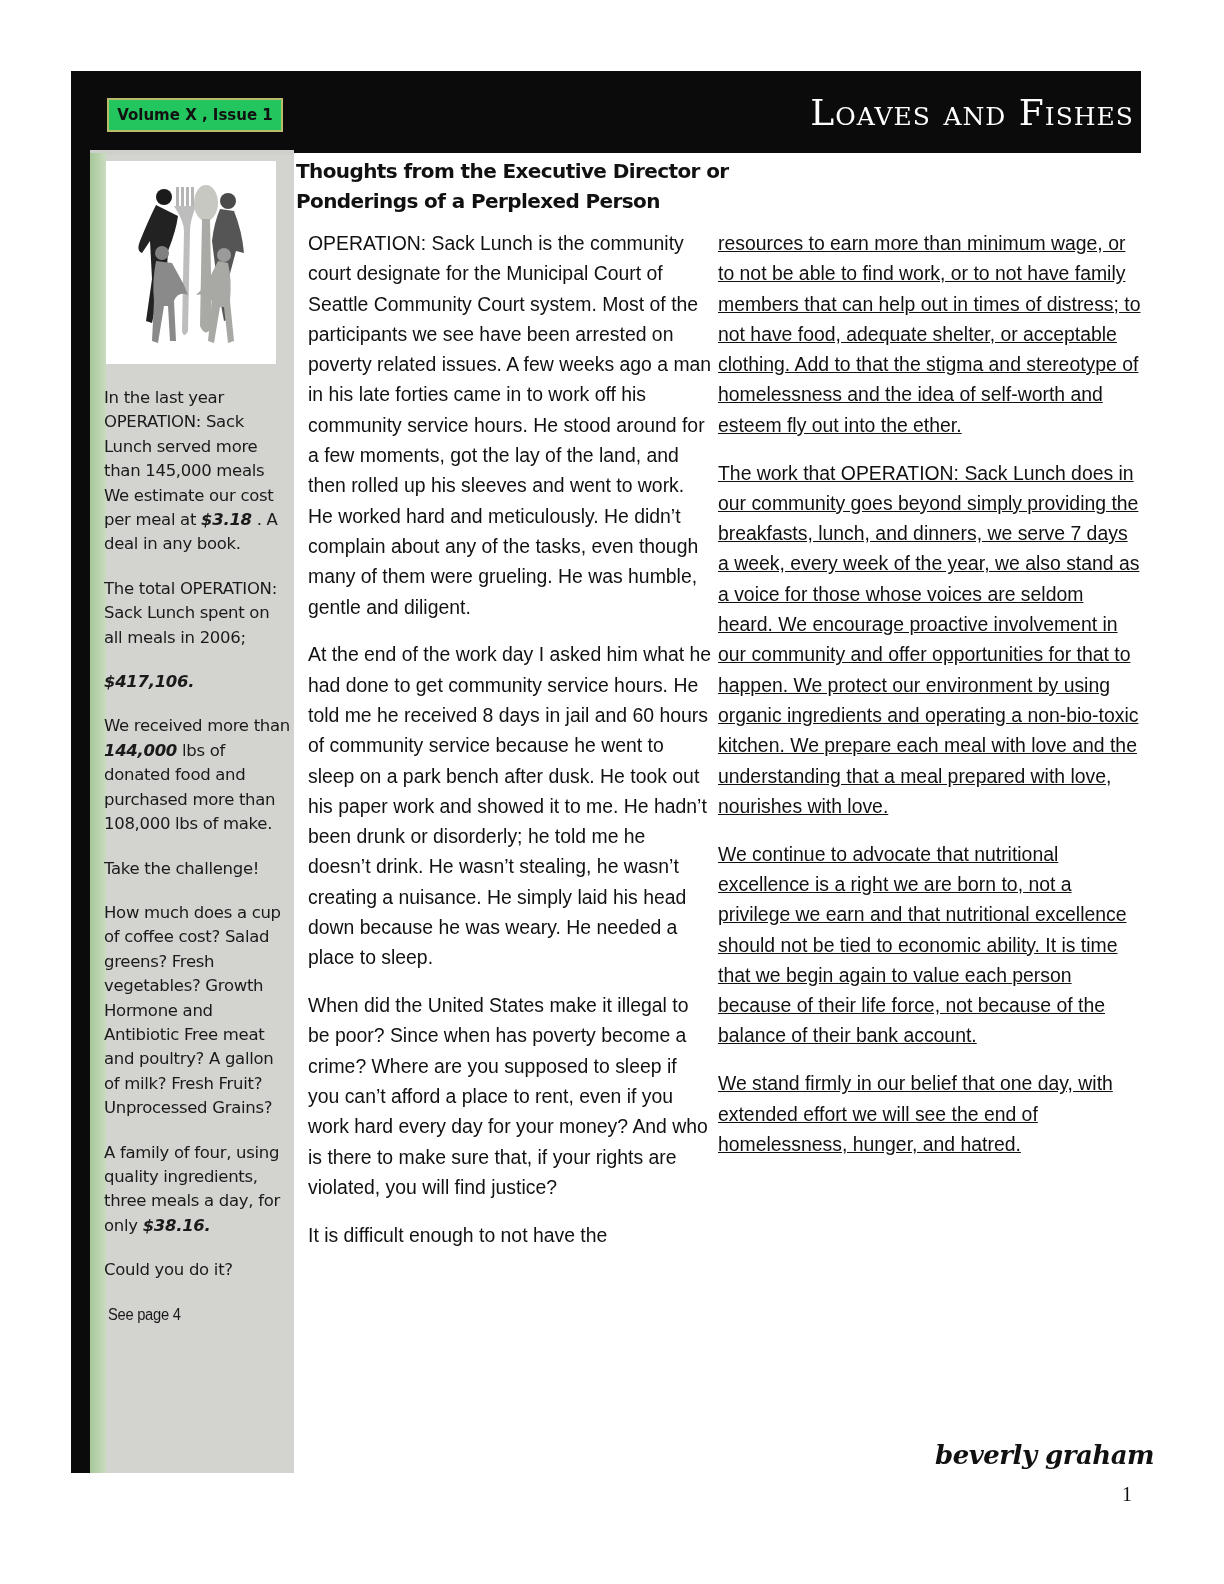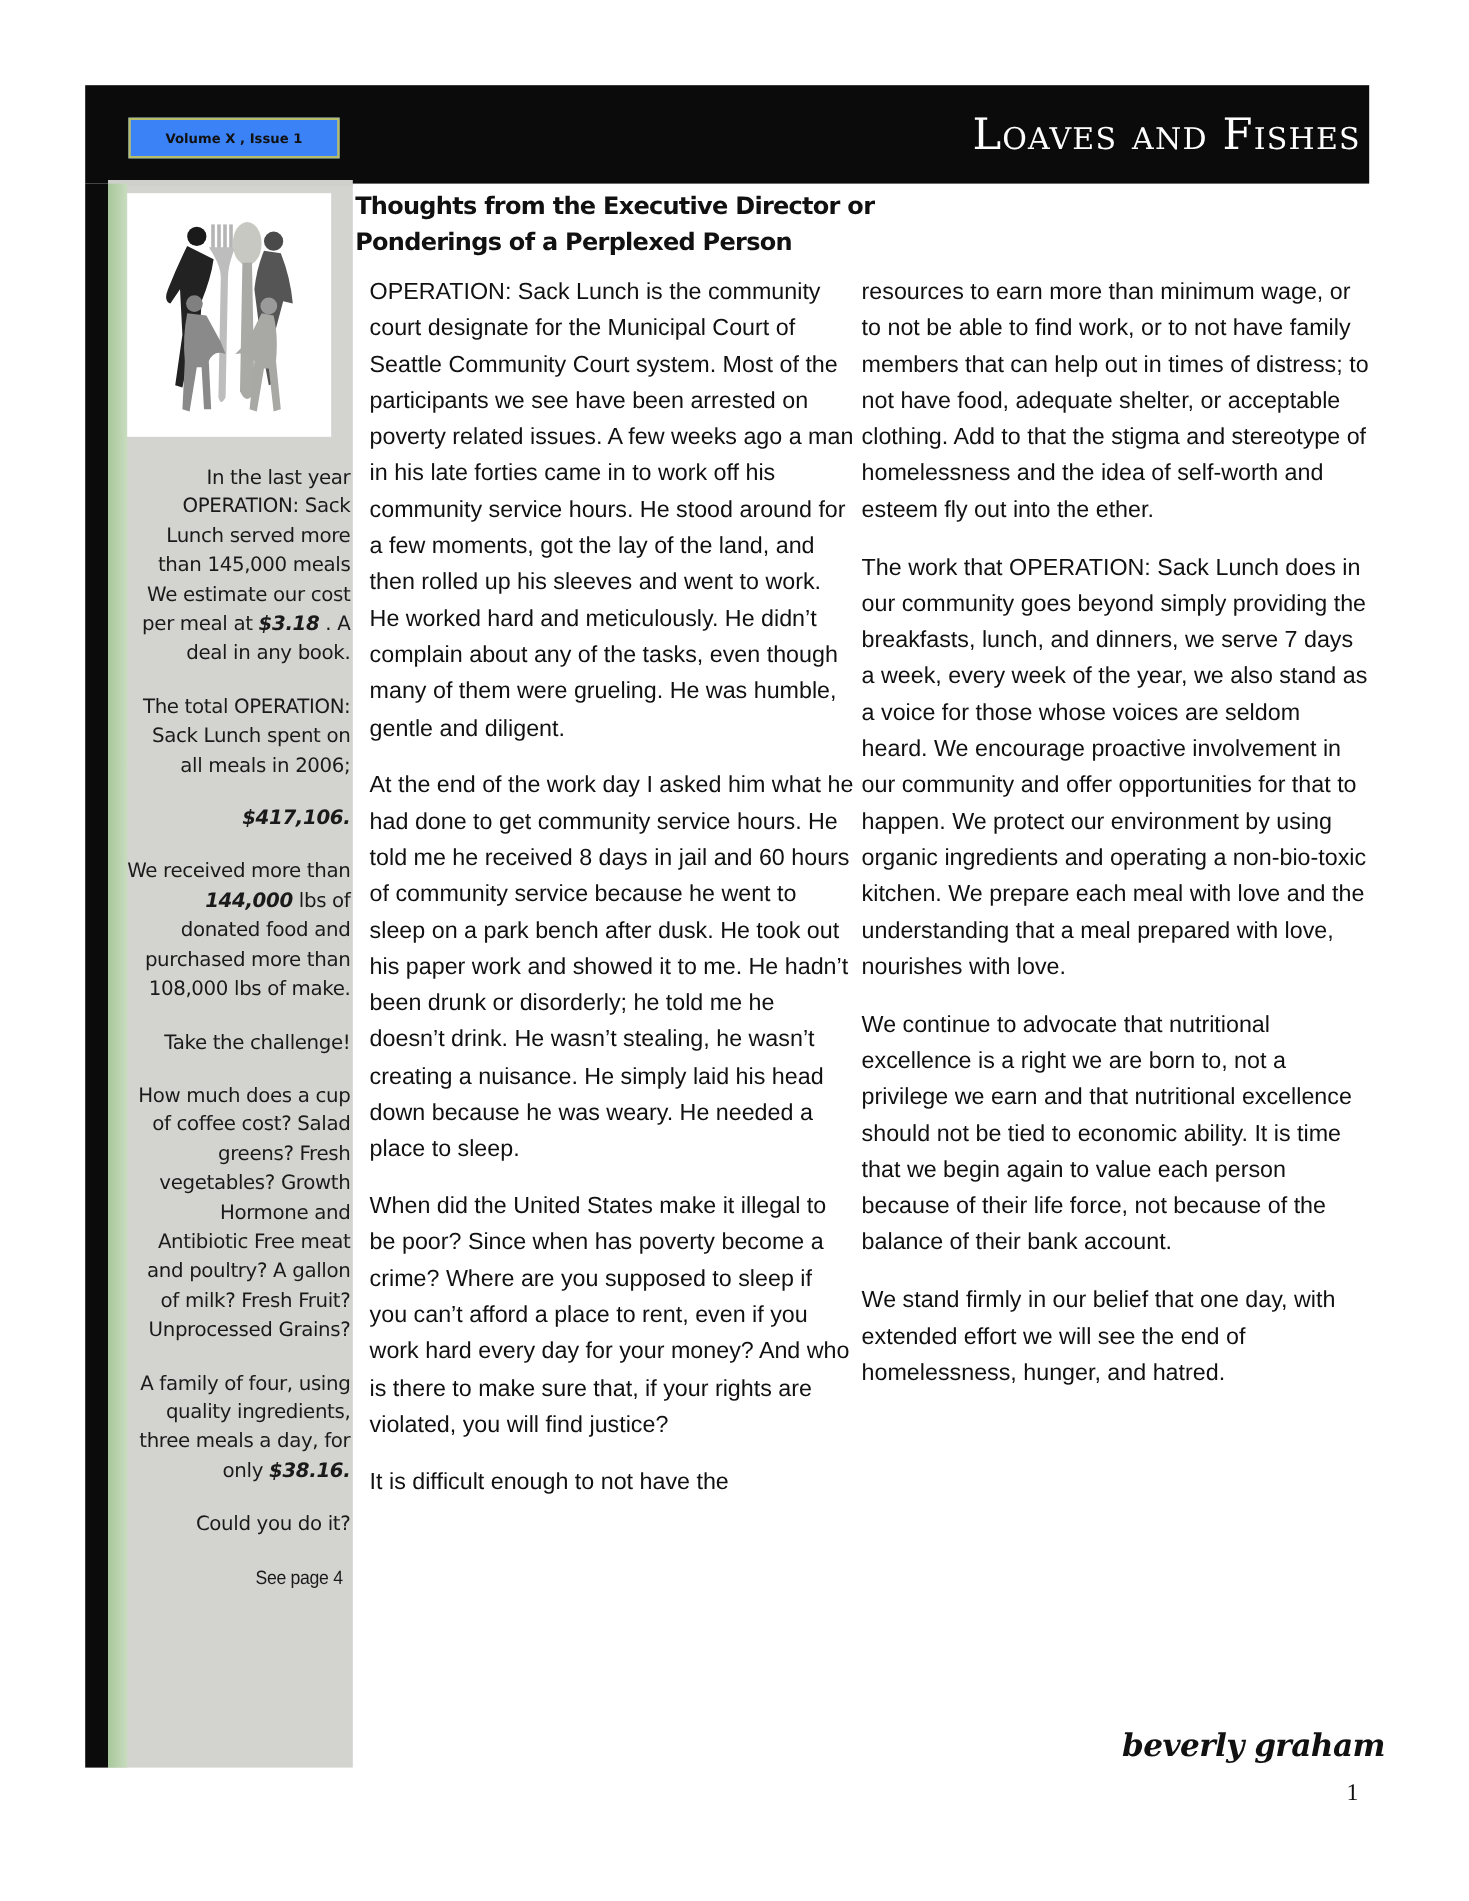--- a/index.html
+++ b/index.html
@@ -1,41 +1,41 @@
 <!DOCTYPE html>
 <html><head>
 <meta charset="utf-8">
 <style>
   html, body { margin: 0; padding: 0; background: #ffffff; }
   body { width: 1224px; height: 1584px; position: relative; overflow: hidden; font-family: "Liberation Sans", sans-serif; color: #111; }
 
   .header-bar { position: absolute; left: 71px; top: 71px; width: 1070px; height: 82px; background: #0b0b0b; }
-  .issue-box { position: absolute; left: 107px; top: 98px; width: 176px; height: 34px; background: #3b82f6; border: 2px solid #b9bd6a; box-sizing: border-box; display: flex; align-items: center; justify-content: center; font-family: "DejaVu Sans", sans-serif; font-weight: bold; font-size: 11px; color: #111; }
+  .issue-box { position: absolute; left: 107px; top: 98px; width: 176px; height: 34px; background: #22c55e; border: 2px solid #b9bd6a; box-sizing: border-box; display: flex; align-items: center; justify-content: center; font-family: "DejaVu Sans", sans-serif; font-weight: bold; font-size: 15px; color: #111; }
   .masthead { position: absolute; right: 90px; top: 92px; font-family: "DejaVu Serif", serif; color: #ffffff; font-size: 36px; letter-spacing: 1px; font-variant: small-caps; }
 
   .left-black { position: absolute; left: 71px; top: 153px; width: 19px; height: 1320px; background: #0b0b0b; }
   .sidebar { position: absolute; left: 90px; top: 153px; width: 204px; height: 1320px; background: #d3d4d0; }
   .sidebar-green { position: absolute; left: 90px; top: 153px; width: 16px; height: 1320px; background: linear-gradient(to right, #a7c79a, #c9dcbf); }
   .sidebar-top { position: absolute; left: 90px; top: 150px; width: 204px; height: 5px; background: #cfd0cc; }
 
   .logo-box { position: absolute; left: 106px; top: 161px; width: 170px; height: 203px; background: #ffffff; }
   .logo-box svg { display: block; }
 
   .side-text { position: absolute; left: 104px; top: 386px; width: 188px; font-family: "DejaVu Sans", sans-serif; font-size: 16.5px; line-height: 24.4px; color: #1a1a1a; letter-spacing: -0.3px; }
-  .side-text p { margin: 0 0 20px 0; text-align: right; }
+  .side-text p { margin: 0 0 20px 0; }
   .side-text .money { font-style: italic; font-weight: bold; }
   .side-text .b { font-weight: 500; }
   .see-page { font-family: "Liberation Sans", sans-serif; font-size: 16px; margin-left: 4px; transform: scaleX(0.92); transform-origin: left; display: inline-block; }
 
   .article-title { position: absolute; left: 296px; top: 156px; width: 850px; text-align: left; font-family: "DejaVu Sans", sans-serif; font-weight: bold; font-size: 20px; line-height: 30px; letter-spacing: -0.6px; }
 
   .col { position: absolute; font-family: "Liberation Sans", sans-serif; font-size: 19.4px; line-height: 30.3px; color: #111; }
   .col p { margin: 0 0 17.5px 0; }
   .col-1 { left: 308px; top: 228px; width: 405px; }
-  .col-2 { left: 718px; top: 228px; width: 425px; }
+  .col-2 { left: 718px; top: 228px; width: 425px; text-decoration: underline; }
 
   .signature { position: absolute; left: 935px; top: 1440px; font-family: "DejaVu Serif", serif; font-style: italic; font-weight: bold; font-size: 26px; color: #111; letter-spacing: -0.5px; text-align: right; }
   .page-num { position: absolute; left: 1122px; top: 1483px; font-family: "Liberation Serif", serif; font-size: 20px; color: #111; }
 </style>
 </head>
 <body>
 
 <div class="header-bar"></div>
 <div class="issue-box">Volume X , Issue 1</div>
 <div class="masthead">Loaves and Fishes</div>

